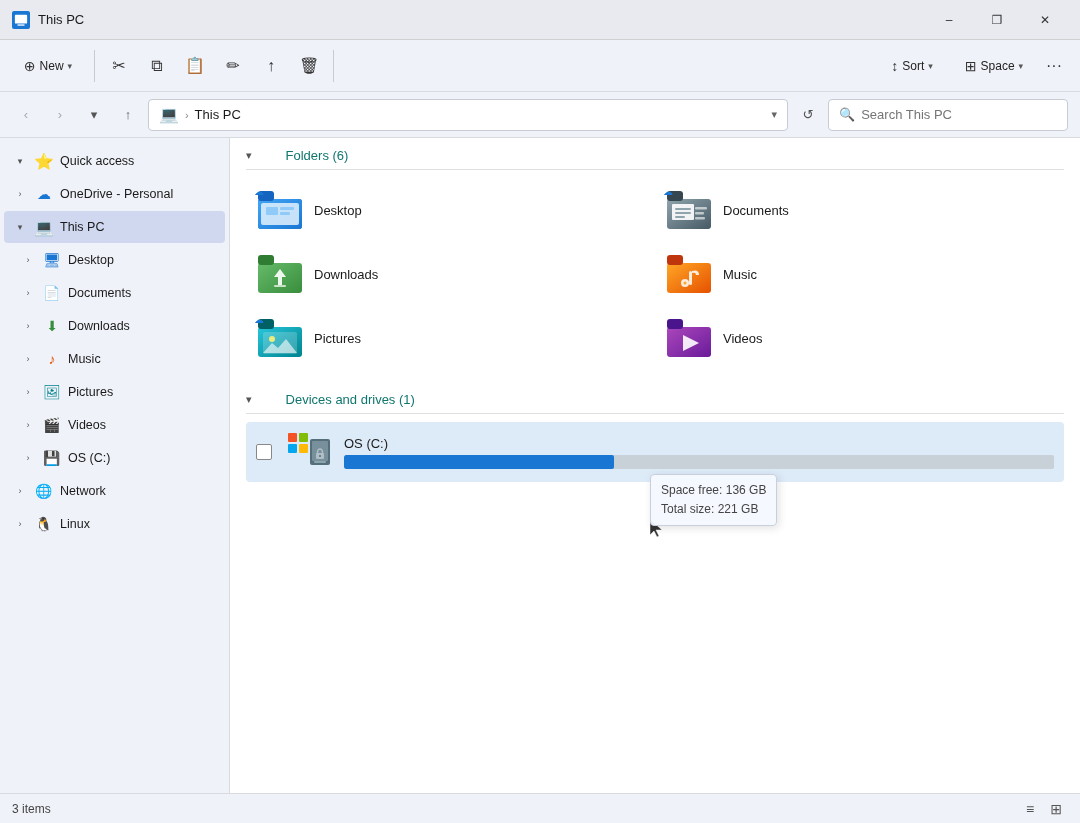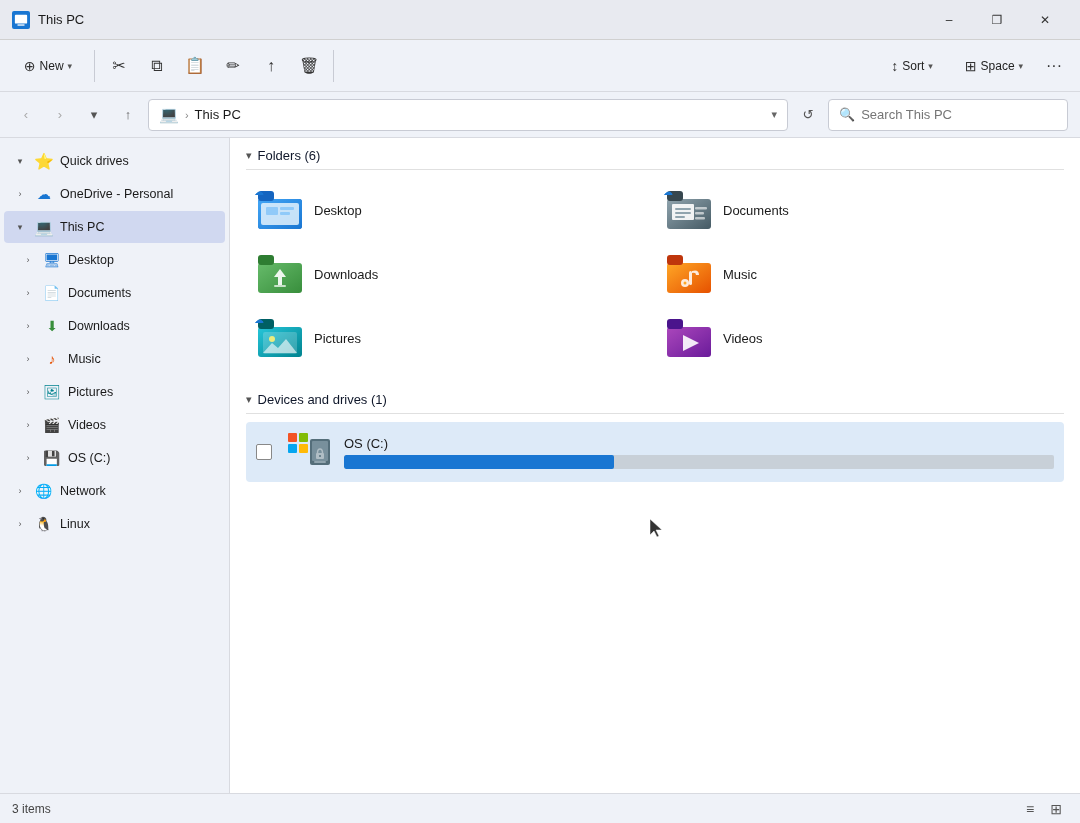--- a/index.html
+++ b/index.html
@@ -80,21 +80,21 @@
     .sidebar-item .item-label { font-size: 12.5px; color: #1a1a1a; }
     .sidebar-section-indent { padding-left: 16px; }
 
     
     .content { flex: 1; background: white; overflow-y: auto; padding: 0; }
     .section-header {
       display: flex; align-items: center; gap: 6px; padding: 10px 16px 6px 16px;
       cursor: pointer;
     }
     .section-header .chevron { font-size: 11px; color: #555; }
-    .section-header .section-title { font-size: 13px; color: #0f172a; font-weight: 400; }
+    .section-header .section-title { font-size: 13px; color: #0f766e; font-weight: 400; margin-left: 28px; }
     .section-divider { height: 1px; background: #e0e0e0; margin: 0 16px; }
 
     
     .folders-grid {
       display: grid; grid-template-columns: 1fr 1fr;
       padding: 8px 16px 4px 16px; gap: 0;
     }
     .folder-item {
       display: flex; align-items: center; gap: 10px; padding: 8px 10px;
       border-radius: 4px; cursor: pointer; position: relative;
@@ -214,21 +214,21 @@
     <input type="text" placeholder="Search This PC" style="">
   </div>
 </div>
 
 <div class="main">
 
   <div class="sidebar">
     <div class="sidebar-item">
       <span class="expand">▾</span>
       <span class="item-icon">⭐</span>
-      <span class="item-label">Quick drives</span>
+      <span class="item-label">Quick access</span>
     </div>
     <div class="sidebar-item">
       <span class="expand">›</span>
       <span class="item-icon" style="color:#1976d2; font-size:14px;">☁</span>
       <span class="item-label">OneDrive - Personal</span>
     </div>
     <div class="sidebar-item active">
       <span class="expand">▾</span>
       <span class="item-icon">💻</span>
       <span class="item-label">This PC</span>
@@ -440,20 +440,24 @@
           </svg>
         </div>
         <div class="drive-info">
           <div class="drive-name">OS (C:)</div>
           <div class="drive-bar-bg">
             <div class="drive-bar-fill" style="width:38%;"></div>
           </div>
         </div>
       </div>
 
+      <div class="tooltip" style="left:420px; top:60px;">
+        <div>Space free: 136 GB</div>
+        <div>Total size: 221 GB</div>
+      </div>
 
       <div style="position:absolute;left:420px;top:105px;width:16px;height:20px;pointer-events:none;">
         <svg width="16" height="20" viewBox="0 0 16 20">
           <path d="M0 0 L0 16 L4 12 L7 18 L9 17 L6 11 L12 11Z" fill="#333" stroke="white" stroke-width="0.5"></path>
         </svg>
       </div>
     </div>
   </div>
 </div>
 

